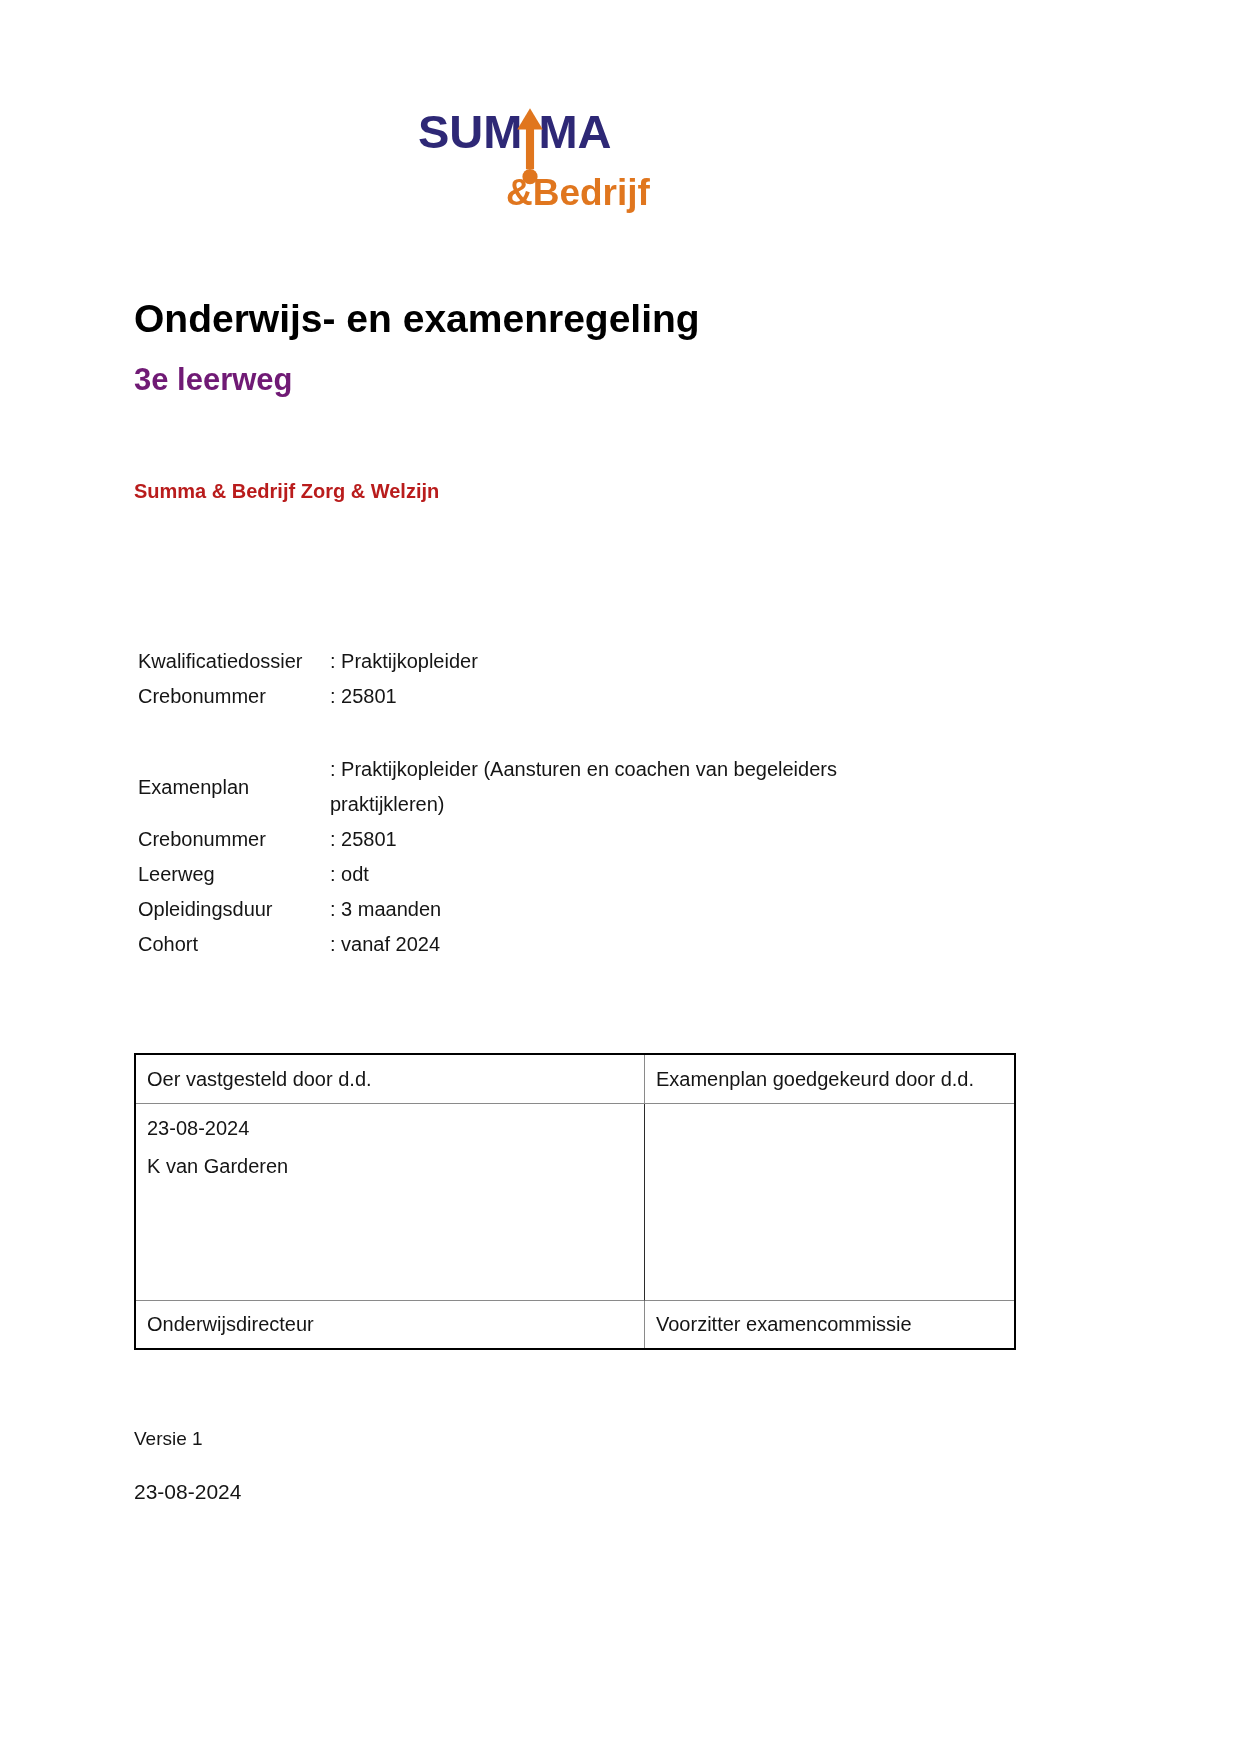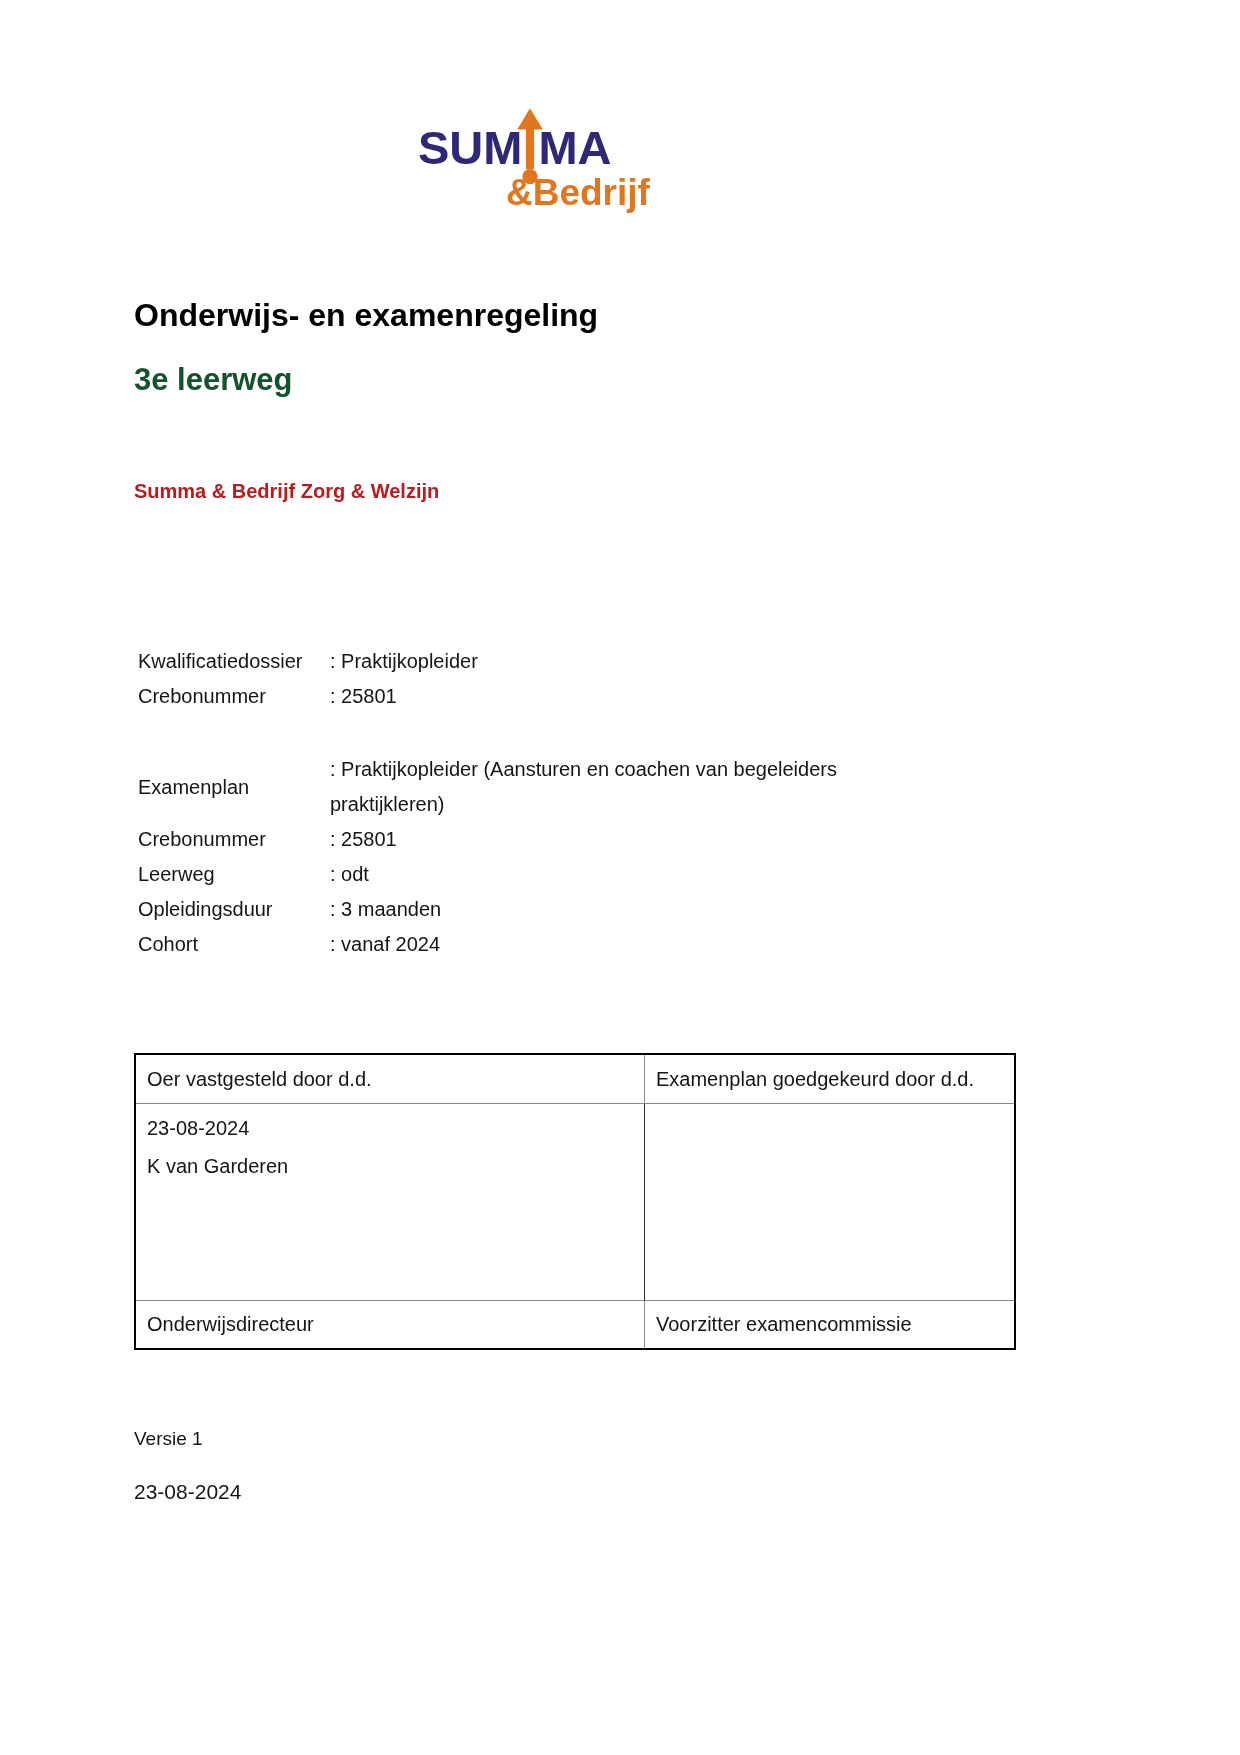--- a/index.html
+++ b/index.html
@@ -6,32 +6,32 @@
   html,body { background:#ffffff; }
   body {
     width:1240px; height:1755px;
     font-family:"Liberation Sans","DejaVu Sans",sans-serif;
     color:#151515; position:relative; overflow:hidden;
   }
   .page { position:absolute; inset:0; background:#fff; }
 
   
   .logo { position:absolute; top:108px; left:418px; width:270px; }
-  .logo-word { display:flex; align-items:flex-end; font-weight:bold;
+  .logo-word { display:flex; align-items:flex-start; font-weight:bold;
                font-size:47px; letter-spacing:0px; line-height:1; color:#2e2876; }
   .logo-word .seg { position:relative; z-index:1; }
   .logo-arrow { position:relative; z-index:2; margin:0 -7px -17px -7px; display:block; }
   .logo-sub { font-size:37px; font-weight:bold; color:#e0761e;
               margin-top:2px; margin-left:88px; line-height:1.1; letter-spacing:0px; }
 
   
   .title1 { position:absolute; top:297px; left:134px;
-            font-size:32px; font-weight:bold; color:#000; }
+            font-size:39px; font-weight:bold; color:#000; }
   .title2 { position:absolute; top:362px; left:134px;
-            font-size:31px; font-weight:bold; color:#14532d; }
+            font-size:31px; font-weight:bold; color:#701a75; }
   .subtitle { position:absolute; top:480px; left:134px;
               font-size:20px; font-weight:bold; color:#b91c1c; }
 
   
   .kv { position:absolute; left:138px; font-size:20px; line-height:35px; }
   .kv-1 { top:644px; }
   .kv-2 { top:752px; }
   .kv-row { display:grid; grid-template-columns:192px auto; align-items:center; }
   .kv-val { max-width:620px; }
 

